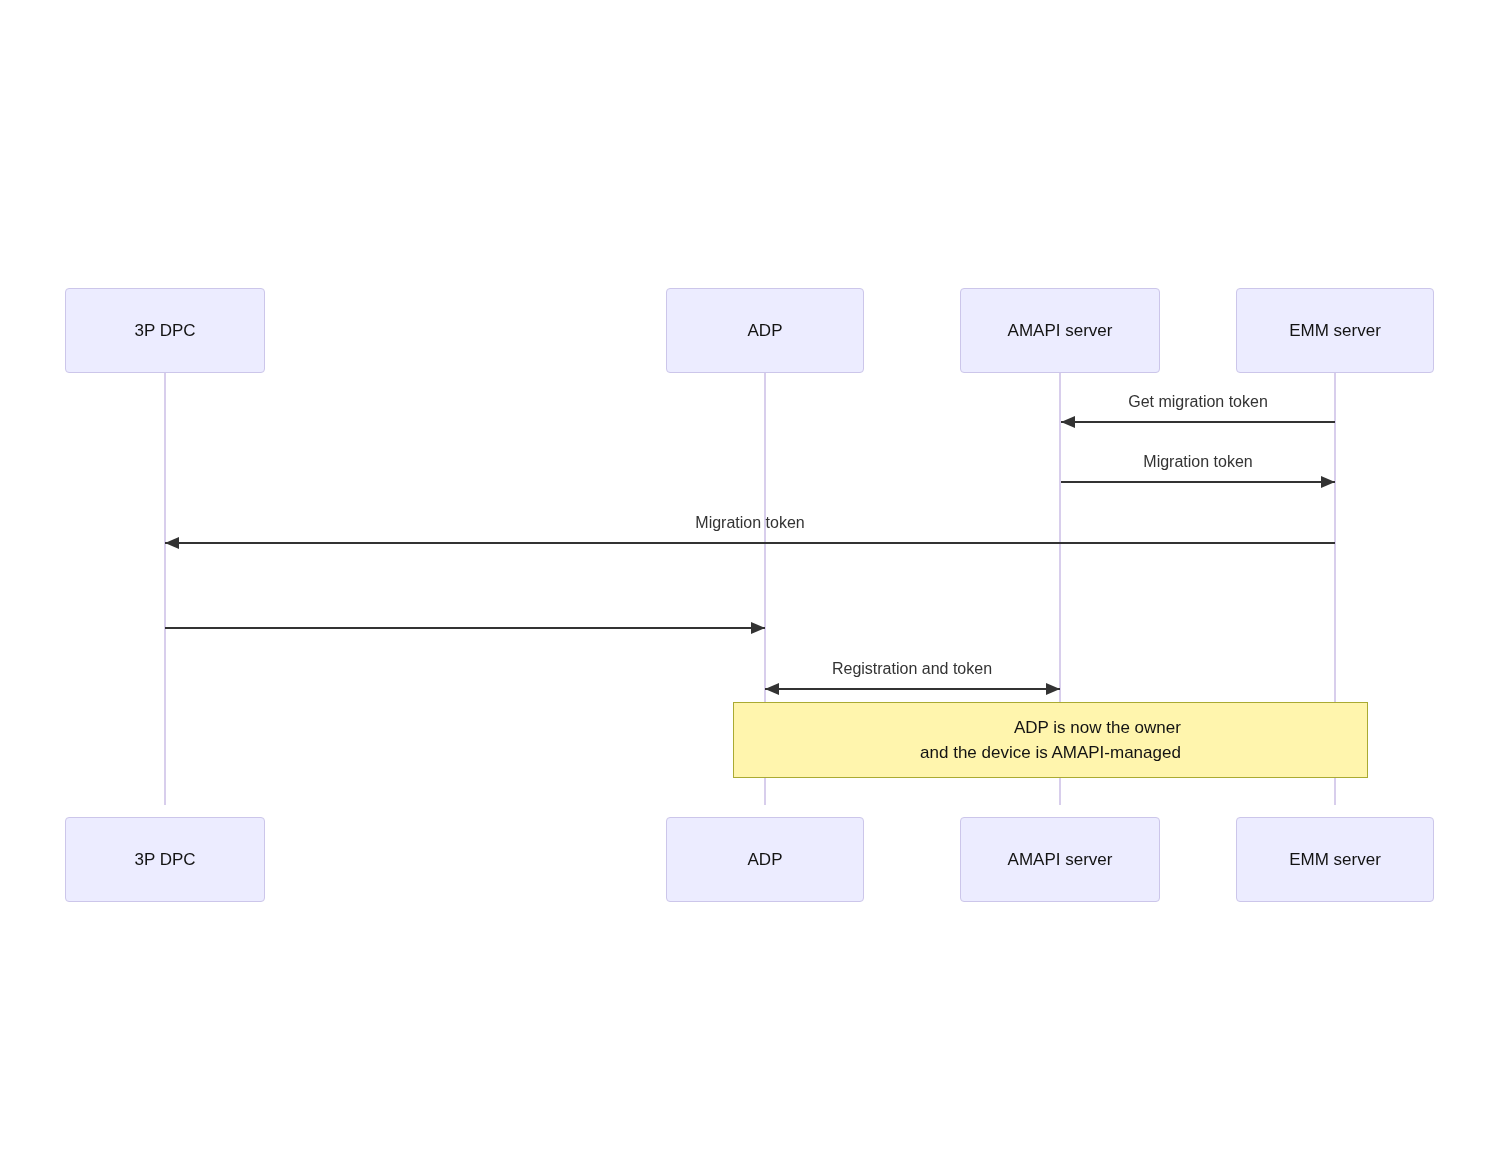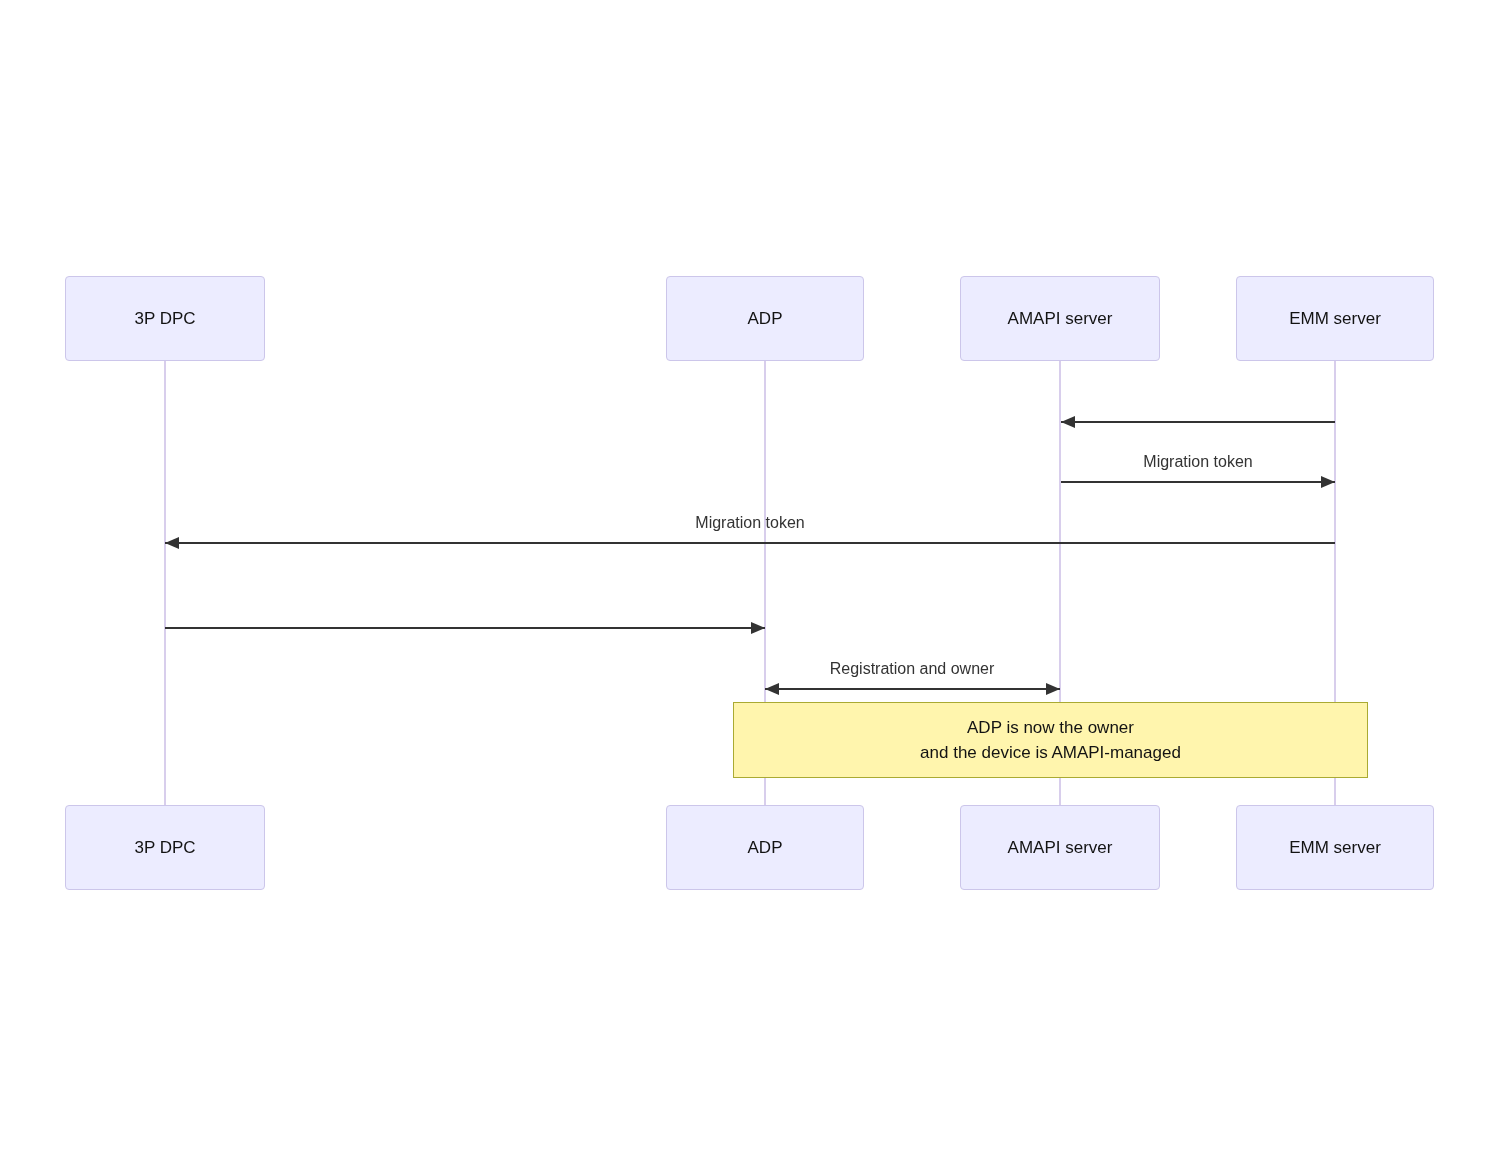--- a/index.html
+++ b/index.html
@@ -39,20 +39,21 @@
     height: 85px;
     background: var(--actor-fill);
     border: 1px solid var(--actor-border);
     border-radius: 4px;
     display: flex;
     align-items: center;
     justify-content: center;
     font-size: 17px;
     color: var(--actor-text);
     box-sizing: border-box;
+    margin-top: 12px;
   }
   .msg-label {
     position: absolute;
     text-align: center;
     font-size: 16px;
     line-height: 24px;
     color: var(--message-text);
     white-space: pre-line;
   }
   .msg-line {
@@ -69,21 +70,21 @@
   }
   .arrow-left  { border-right: 14px solid var(--arrow); }
   .arrow-right { border-left: 14px solid var(--arrow); }
   .note-box {
     position: absolute;
     background: var(--note-fill);
     border: 1px solid var(--note-border);
     display: flex;
     align-items: center;
     justify-content: center;
-    text-align: center;
+    text-align: right;
     font-size: 17px;
     line-height: 25px;
     color: var(--note-text);
     white-space: pre-line;
     box-sizing: border-box;
   }
 </style>
 </head>
 <body>
 
@@ -100,35 +101,36 @@
   <div class="actor-box" style="left:666px;top:276px;width:198px">
     <span>ADP</span>
   </div>
   <div class="actor-box" style="left:960px;top:276px;width:200px">
     <span>AMAPI server</span>
   </div>
   <div class="actor-box" style="left:1236px;top:276px;width:198px">
     <span>EMM server</span>
   </div>
 
+  <div class="msg-label" style="left:1048px;top:390px;width:300px">Get migration token</div>
   <div class="msg-line" style="left:1061px;top:421px;width:274px"></div>
   <div class="arrow-left" style="left:1061px;top:416px"></div>
 
   <div class="msg-label" style="left:1048px;top:450px;width:300px">Migration token</div>
   <div class="msg-line" style="left:1061px;top:481px;width:274px"></div>
   <div class="arrow-right" style="left:1321px;top:476px"></div>
 
   <div class="msg-label" style="left:600px;top:511px;width:300px">Migration token</div>
   <div class="msg-line" style="left:165px;top:542px;width:1170px"></div>
   <div class="arrow-left" style="left:165px;top:537px"></div>
 
   <div class="msg-line" style="left:165px;top:627px;width:600px"></div>
   <div class="arrow-right" style="left:751px;top:622px"></div>
 
-  <div class="msg-label" style="left:762px;top:657px;width:300px">Registration and owner</div>
+  <div class="msg-label" style="left:762px;top:657px;width:300px">Registration and token</div>
   <div class="msg-line" style="left:765px;top:688px;width:295px"></div>
   <div class="arrow-left" style="left:765px;top:683px"></div>
   <div class="arrow-right" style="left:1046px;top:683px"></div>
 
   <div class="note-box" style="left:733px;top:702px;width:635px;height:76px">
     <span>ADP is now the owner
 and the device is AMAPI-managed</span>
   </div>
 
   <div class="actor-box" style="left:65px;top:805px;width:200px">

